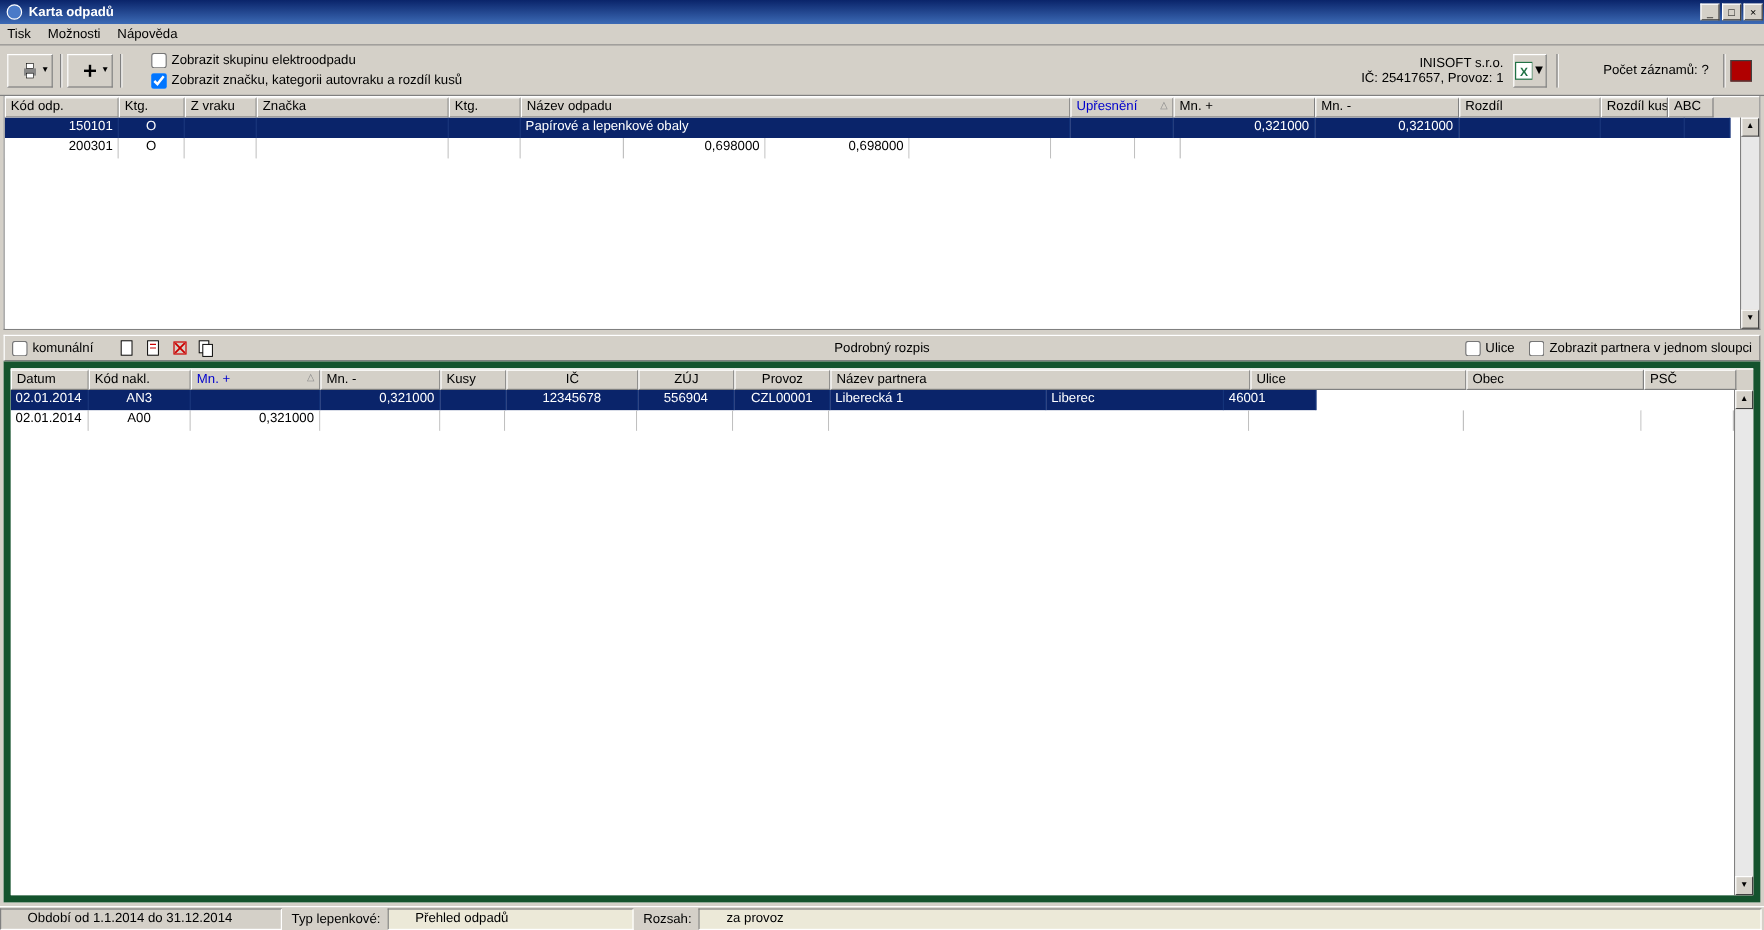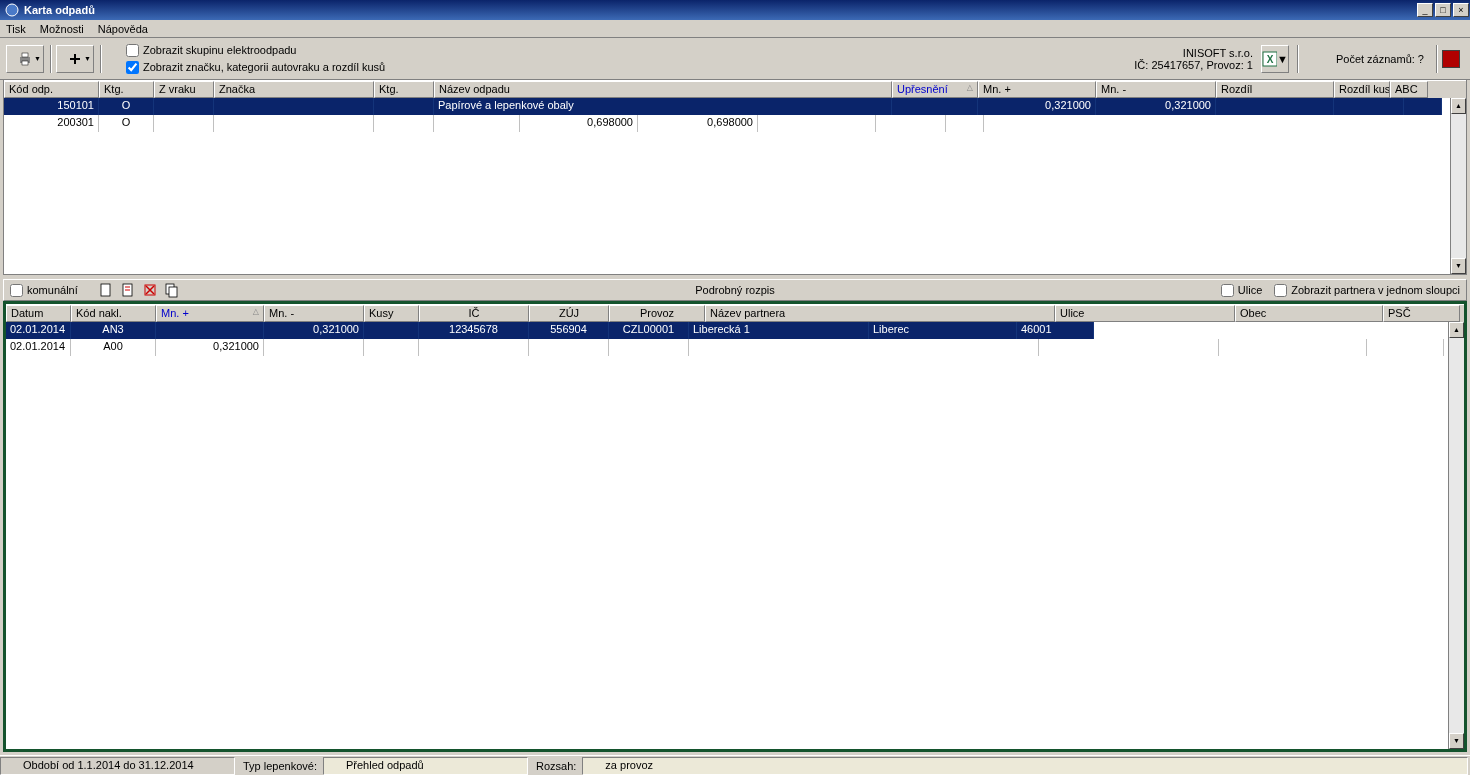--- a/index.html
+++ b/index.html
@@ -136,21 +136,21 @@
   margin: 4px 3px 0 3px;
   border: 1px solid #808080;
   border-top-color: #fff; border-left-color: #fff;
 }
 .midbar .title { position: absolute; left: 50%; transform: translateX(-50%); }
 .midbar-wrap { position: relative; }
 .icongrp { display: flex; gap: 6px; margin-left: 20px; }
 .icon16 { width: 16px; height: 16px; display: inline-block; }
 .rightchecks { margin-left: auto; display: flex; gap: 12px; }
 
-.botgrid { flex: 1; display: flex; flex-direction: column; border: 3px solid #14532d; margin: 0 3px 3px 3px; background: #fff; }
+.botgrid { flex: 1; display: flex; flex-direction: column; border: 6px solid #14532d; margin: 0 3px 3px 3px; background: #fff; }
 .botgrid-wrap { display: flex; flex: 1; }
 
 .statusbar {
   background: #d4d0c8;
   height: 20px;
   display: flex;
   align-items: center;
   border-top: 1px solid #fff;
 }
 .statuscell {
@@ -332,21 +332,21 @@
 
 <div class="botgrid">
   <div class="grid-hdr">
     <div class="cell" style="width:65px">Datum</div>
     <div class="cell" style="width:85px">Kód nakl.</div>
     <div class="cell sorted" style="width:108px"><span>Mn. +</span> <span style="float:right;font-size:8px;color:#888">△</span></div>
     <div class="cell" style="width:100px">Mn. -</div>
     <div class="cell" style="width:55px">Kusy</div>
     <div class="cell c" style="width:110px">IČ</div>
     <div class="cell c" style="width:80px">ZÚJ</div>
-    <div class="cell c" style="width:96px">Provoz</div>
+    <div class="cell c" style="width:80px">Provoz</div>
     <div class="cell" style="width:350px">Název partnera</div>
     <div class="cell" style="width:180px">Ulice</div>
     <div class="cell" style="width:148px">Obec</div>
     <div class="cell" style="width:77px">PSČ</div>
   </div>
   <div class="botgrid-wrap">
     <div class="grid-body">
       <div class="grid-row sel">
         <div class="cell" style="width:65px">02.01.2014</div>
         <div class="cell c" style="width:85px">AN3</div>

